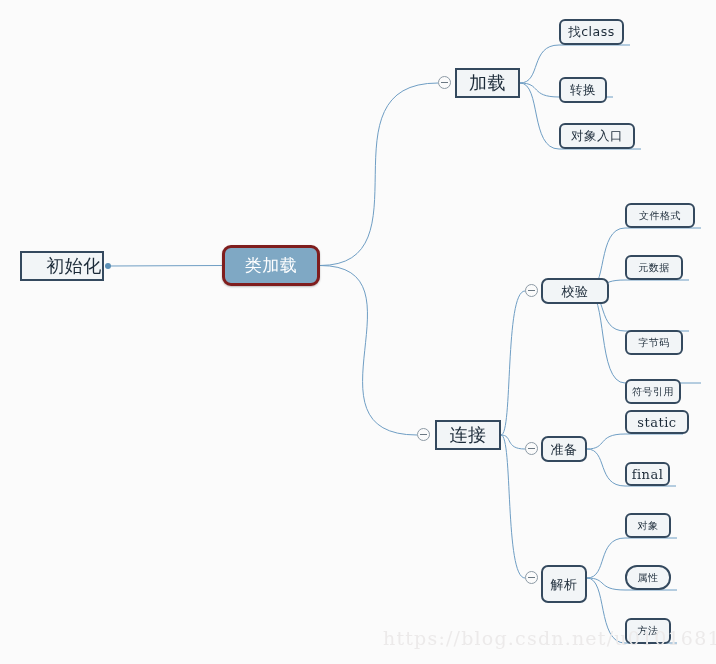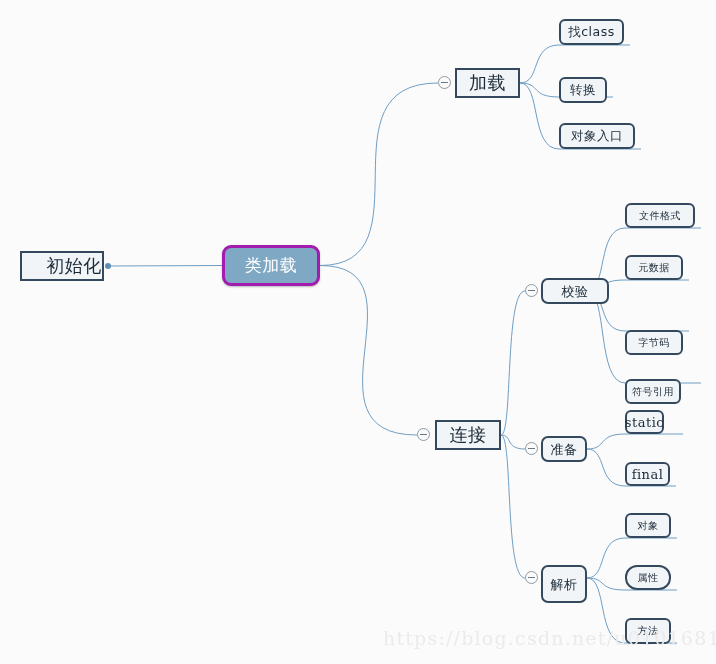--- a/index.html
+++ b/index.html
@@ -32,21 +32,21 @@
     white-space: nowrap;
     border-radius: 7px;
     border: 2px solid #34495e;
     background: #f2f5f7;
     color: #1b2a38;
     line-height: 1;
     letter-spacing: 0.5px;
   }
   .node.root {
     background: #7fa8c4;
-    border: 3px solid #a21caf;
+    border: 3px solid #7f1d1d;
     border-radius: 9px;
     color: #ffffff;
     font-size: 17px;
     box-shadow: 0 1px 2px rgba(0,0,0,0.25);
   }
   .node.level1 {
     font-size: 18px;
     border-width: 2.5px;
     border-radius: 0;
   }
@@ -182,21 +182,21 @@
       <div class="node level3" style="left: 625px; top: 306px; width: 58px; height: 25px; margin-top: 24px;">
         <span>字节码</span>
       </div>
       <div class="node level3" style="left: 625px; top: 379px; width: 56px; height: 25px;">
         <span>符号引用</span>
       </div>
       <div class="collapse-toggle" style="left: 525px; top: 442px;"></div>
       <div class="node level2" style="left: 541px; top: 436px; width: 46px; height: 26px;">
         <span>准备</span>
       </div>
-      <div class="node level3 latin" style="left: 625px; top: 410px; width: 39px; height: 24px;">
+      <div class="node level3 latin" style="left: 625px; top: 410px; width: 64px; height: 24px;">
         <span>static</span>
       </div>
       <div class="node level3 latin" style="left: 625px; top: 462px; width: 45px; height: 24px;">
         <span>final</span>
       </div>
       <div class="collapse-toggle" style="left: 525px; top: 571px;"></div>
       <div class="node level2" style="left: 541px; top: 565px; width: 46px; height: 38px;">
         <span>解析</span>
       </div>
       <div class="node level3" style="left: 625px; top: 513px; width: 46px; height: 25px;">

